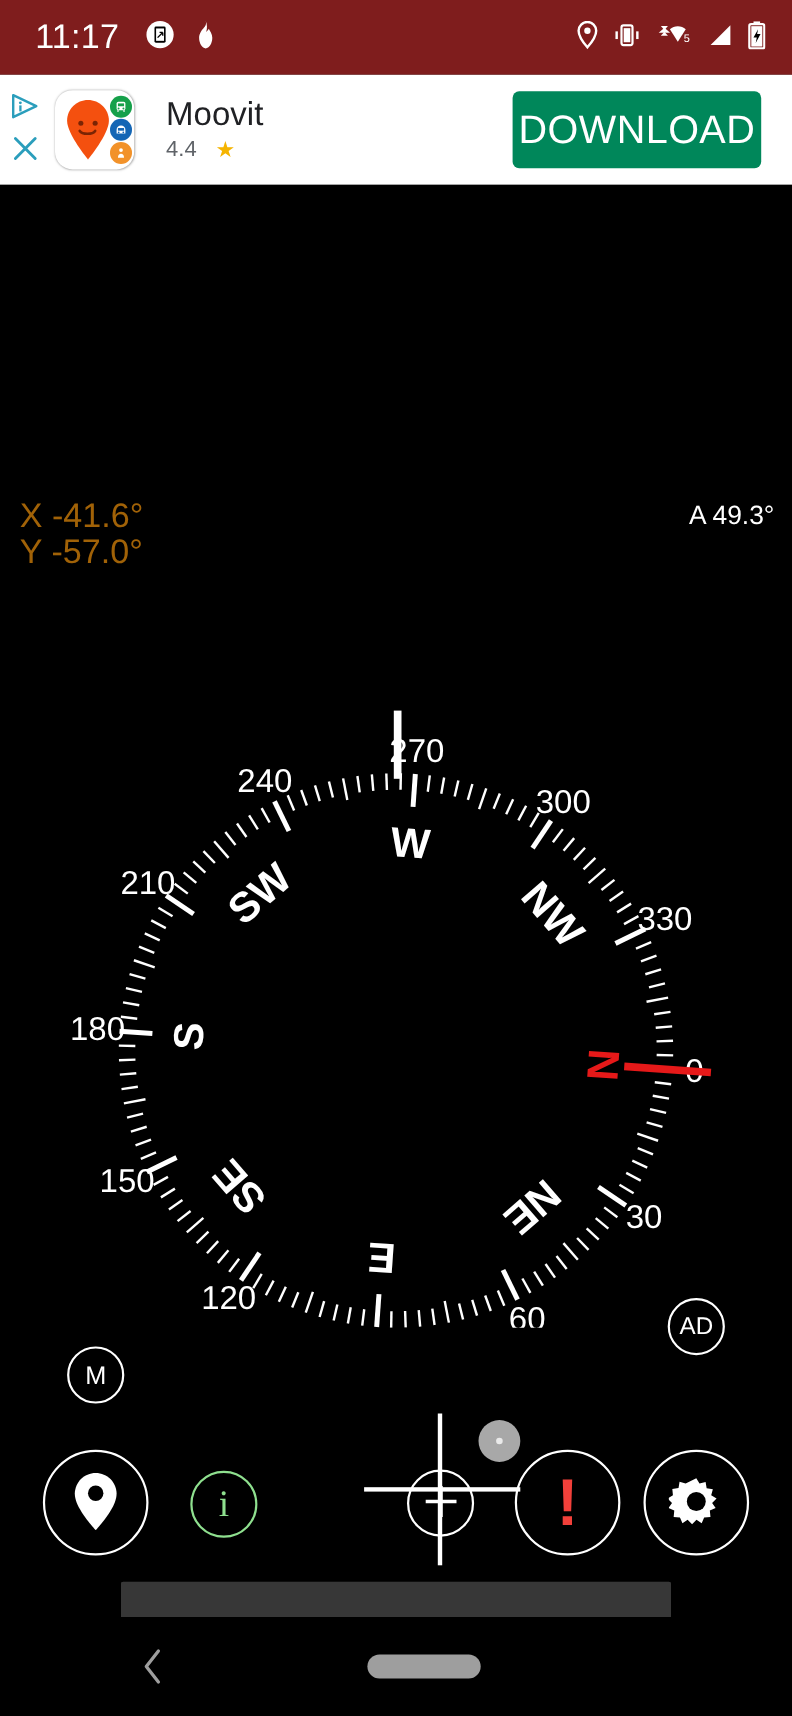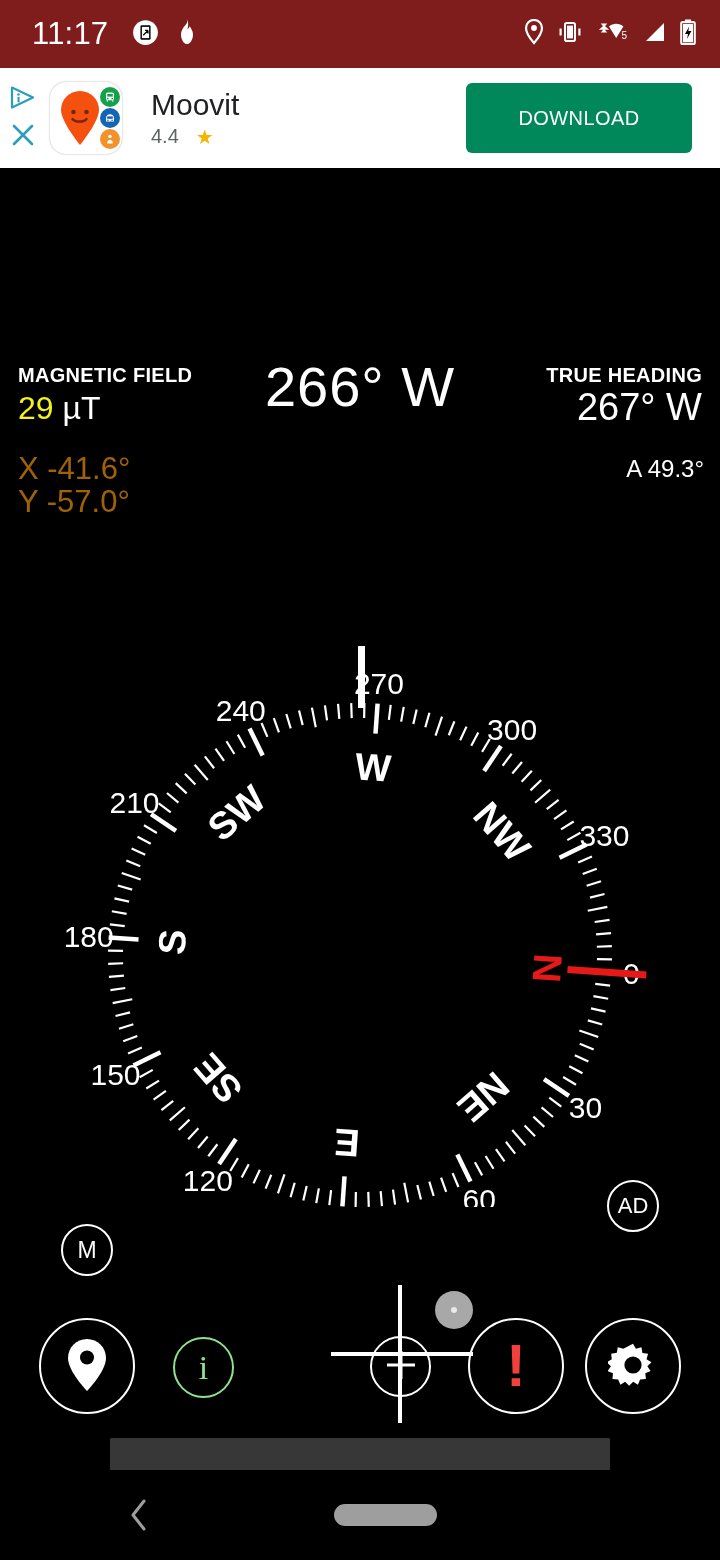--- a/index.html
+++ b/index.html
@@ -54,21 +54,21 @@
   .mb svg { display:block; }
   .ad-text { margin-left:29px; display:flex; flex-direction:column; justify-content:center; }
   .ad-title { font-size:30px; color:#202124; line-height:1.1; font-weight:400; }
   .ad-rating { font-size:20px; color:#5f6368; display:flex; align-items:center; gap:17px; margin-top:4px;}
   .ad-star { color:#f5b400; font-size:20px; line-height:1; }
   .ad-download {
     margin-left:auto; margin-right:28px;
     width:226px; height:70px; border-radius:6px;
     background:#00875a; color:#fff;
     display:flex; align-items:center; justify-content:center;
-    font-size:20px; letter-spacing:0.4px; border:none; cursor:pointer;
+    font-size:36px; letter-spacing:0.4px; border:none; cursor:pointer;
     font-family:"Liberation Sans", sans-serif;
   }
 
   
   .app-body { position:absolute; left:0; top:168px; width:720px; height:1392px; background:#000; }
 
   
   .readout-row { position:absolute; left:0; top:196px; width:720px; height:80px; }
   .mag-block { position:absolute; left:18px; top:0; }
   .mag-label { font-size:20px; font-weight:bold; color:#fff; letter-spacing:0.3px; }
@@ -275,34 +275,20 @@
         <span>4.4</span>
         <span class="ad-star">★</span>
       </div>
     </div>
 
     <button class="ad-download">DOWNLOAD</button>
   </div>
 
   <div class="app-body">
 
-    <div class="readout-row">
-      <div class="mag-block">
-        <div class="mag-label">MAGNETIC FIELD</div>
-        <div class="mag-value">
-          <span class="mag-num">29</span>
-          <span>µT</span>
-        </div>
-      </div>
-      <div class="heading-main">266° W</div>
-      <div class="true-block">
-        <div class="true-label">TRUE HEADING</div>
-        <div class="true-value">267° W</div>
-      </div>
-    </div>
 
     <div class="xy-block">
       <div>X -41.6°</div>
       <div>Y -57.0°</div>
     </div>
     <div class="a-block">A  49.3°</div>
 
     <div class="compass-wrap">
       <svg class="compass-svg" id="dial-svg" width="640" height="640" viewBox="0 0 640 640">
           <line x1="571.3861406654758" y1="405.57863138351945" x2="541.459219157681" y2="403.4859371711957" stroke="#ffffff" stroke-width="4.5"></line>

